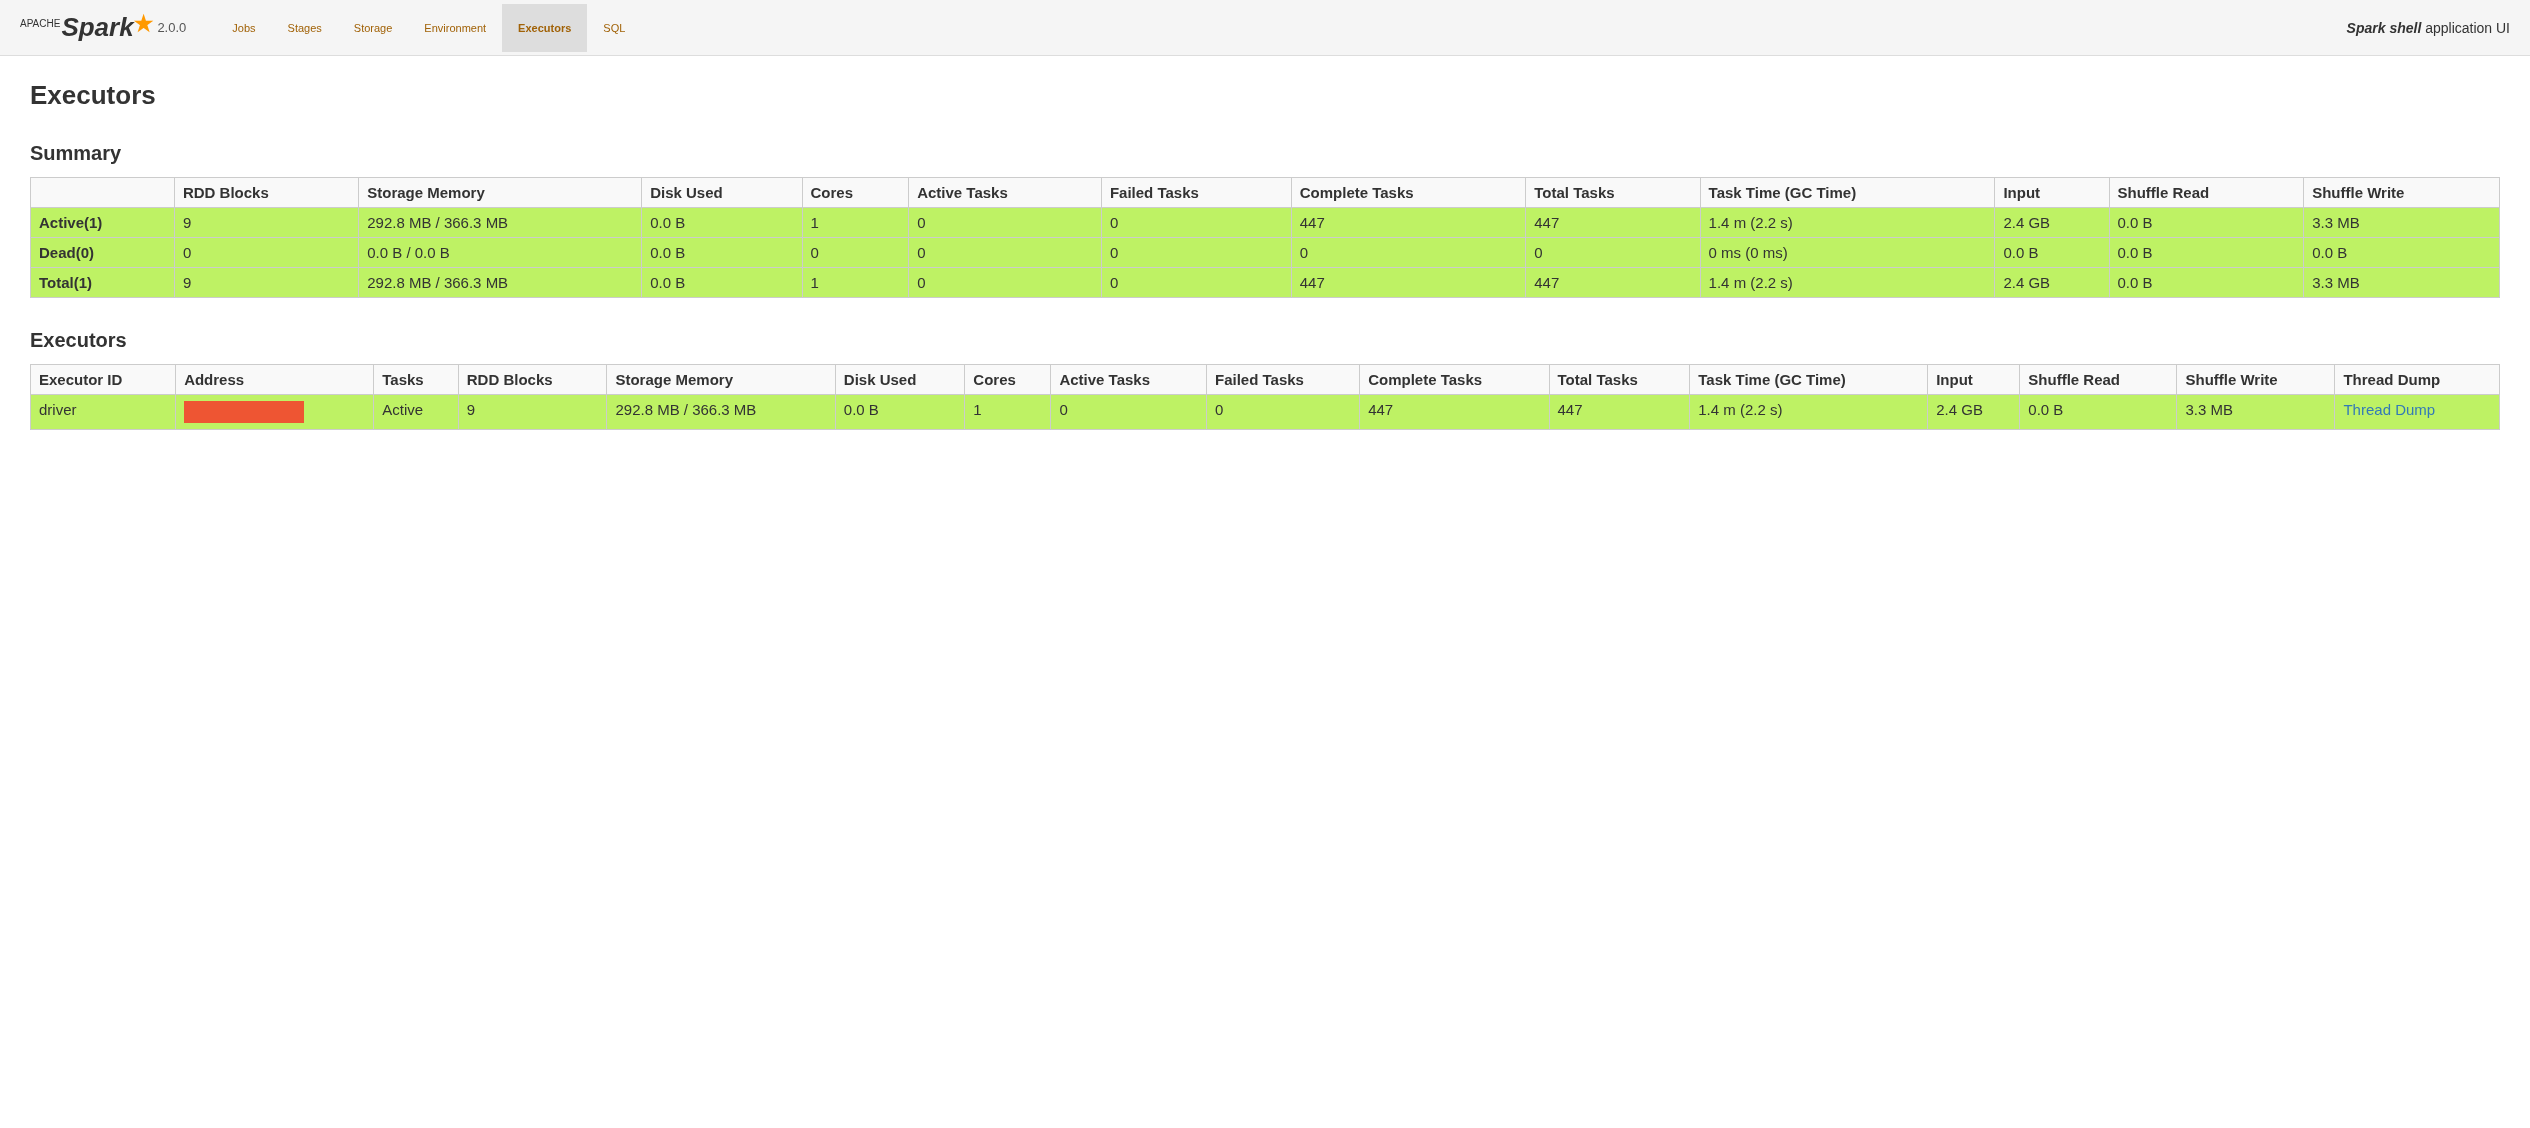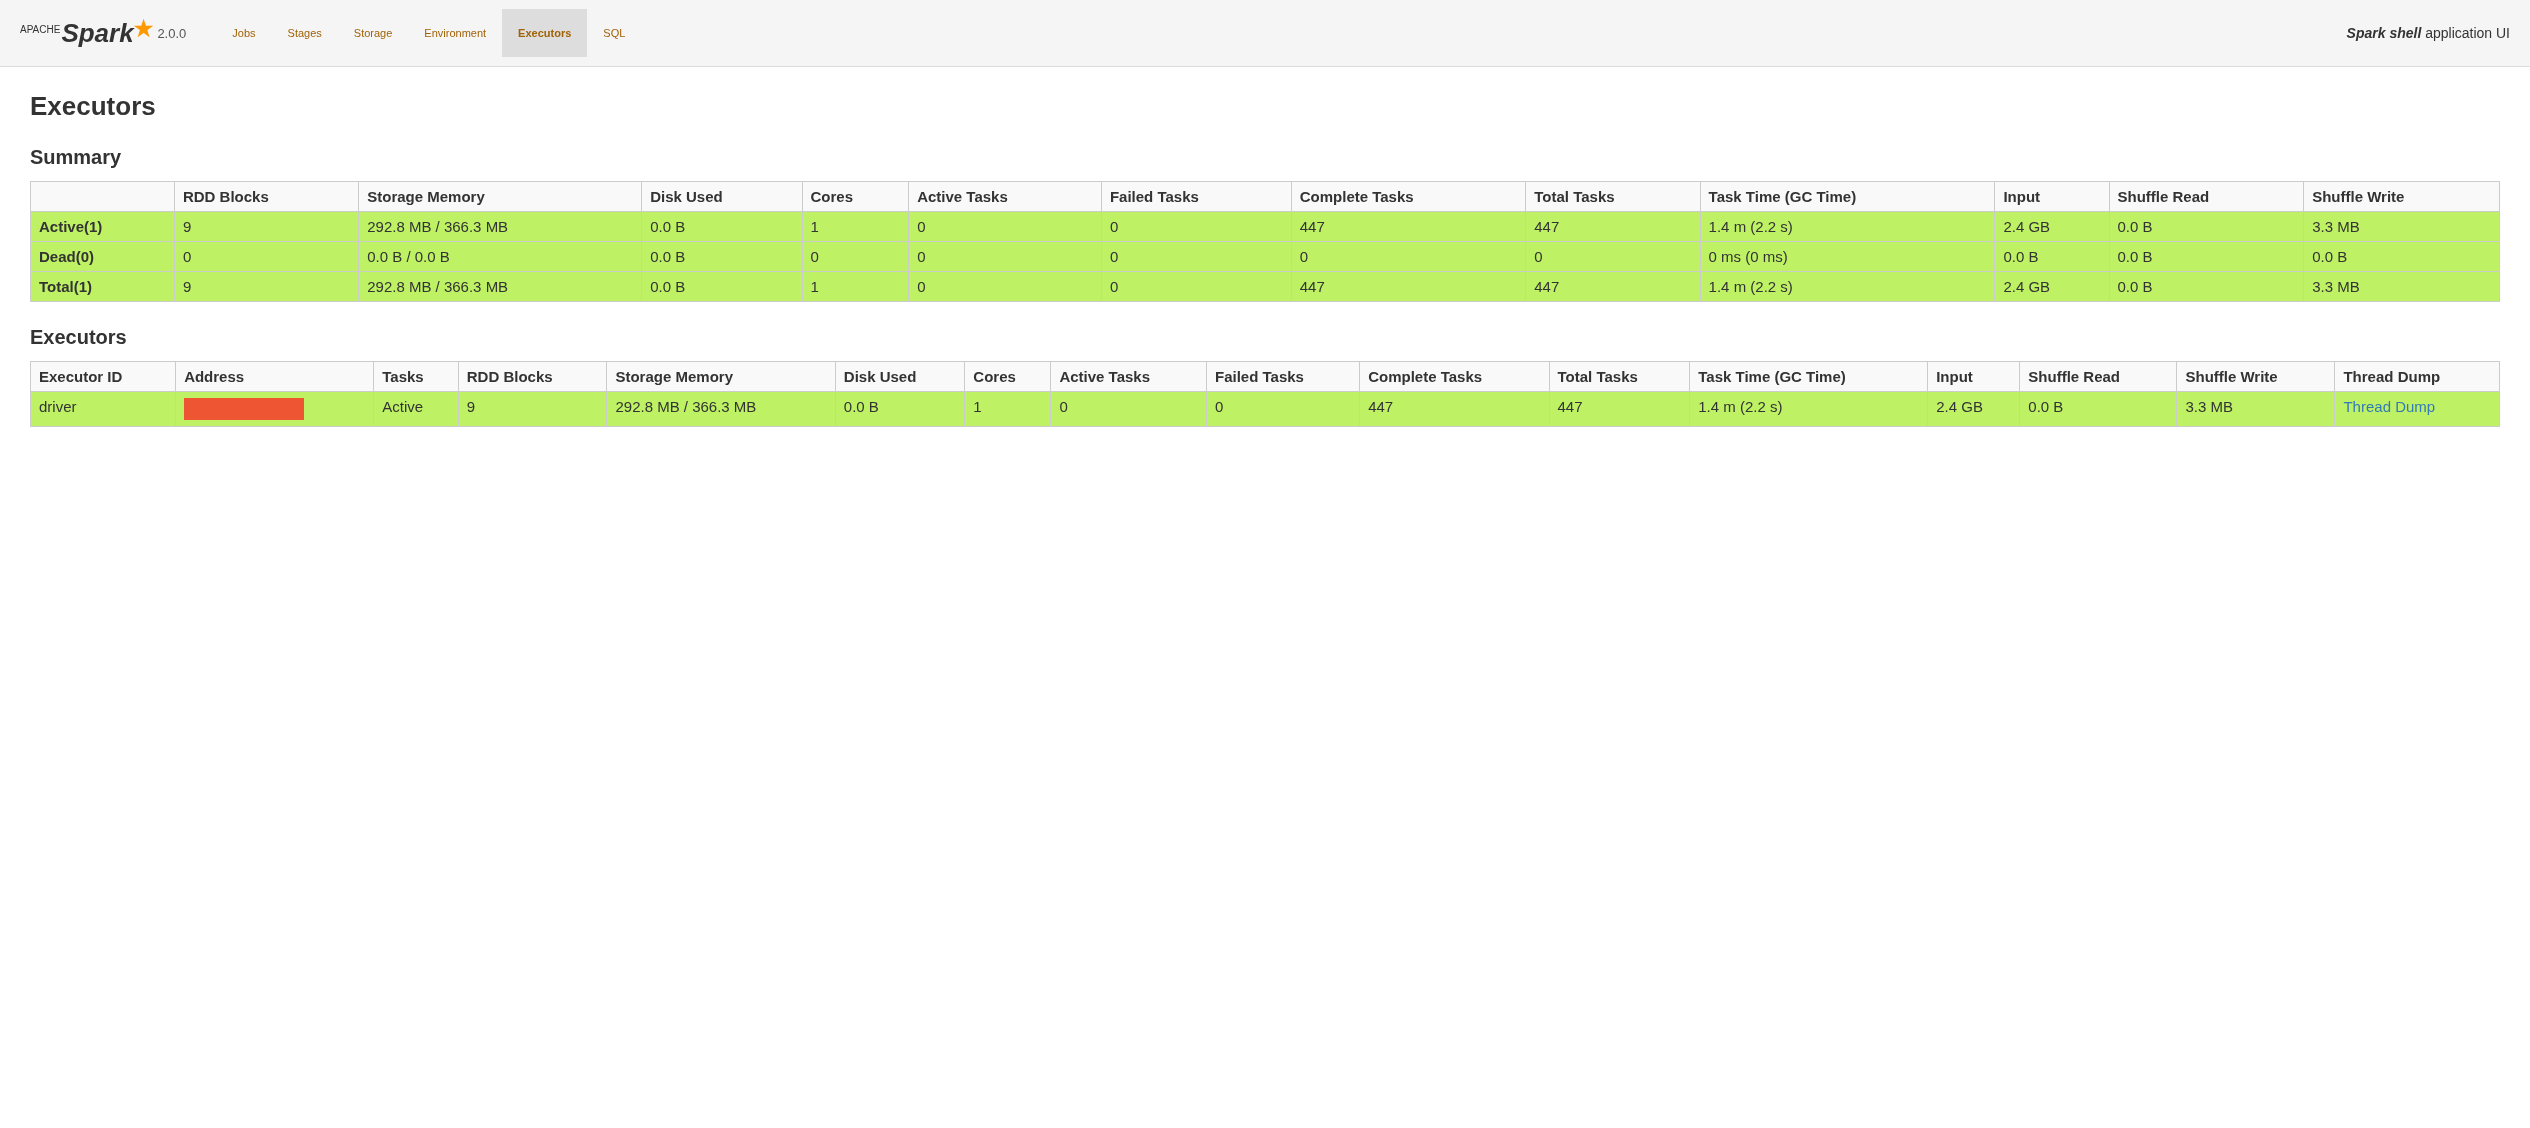--- a/index.html
+++ b/index.html
@@ -5,21 +5,21 @@
     * { box-sizing: border-box; margin: 0; padding: 0; }
     body { font-family: Arial, Helvetica, sans-serif; font-size: 14px; color: #333; background: #fff; }
 
     
     .navbar {
       display: flex;
       align-items: center;
       background: #f5f5f5;
       border-bottom: 1px solid #ddd;
       padding: 0 20px;
-      height: 67px;
+      height: 56px;
     }
     .navbar-brand {
       display: flex;
       align-items: center;
       margin-right: 30px;
       text-decoration: none;
     }
     .spark-logo {
       display: flex;
       align-items: center;
@@ -46,21 +46,21 @@
     .navbar-right {
       margin-left: auto;
       font-size: 14px;
       color: #333;
     }
     .navbar-right strong { font-weight: bold; font-style: italic; }
 
     
     .content { padding: 24px 30px; }
     h1 { font-size: 26px; font-weight: bold; margin-bottom: 20px; }
-    h2 { font-size: 20px; font-weight: bold; margin-bottom: 12px; margin-top: 24px; }
+    h2 { font-size: 20px; font-weight: bold; margin-bottom: 12px; margin-top: 31px; }
 
     
     table {
       border-collapse: collapse;
       width: 100%;
       margin-bottom: 10px;
       font-size: 15px;
     }
     th, td {
       border: 1px solid #ccc;

